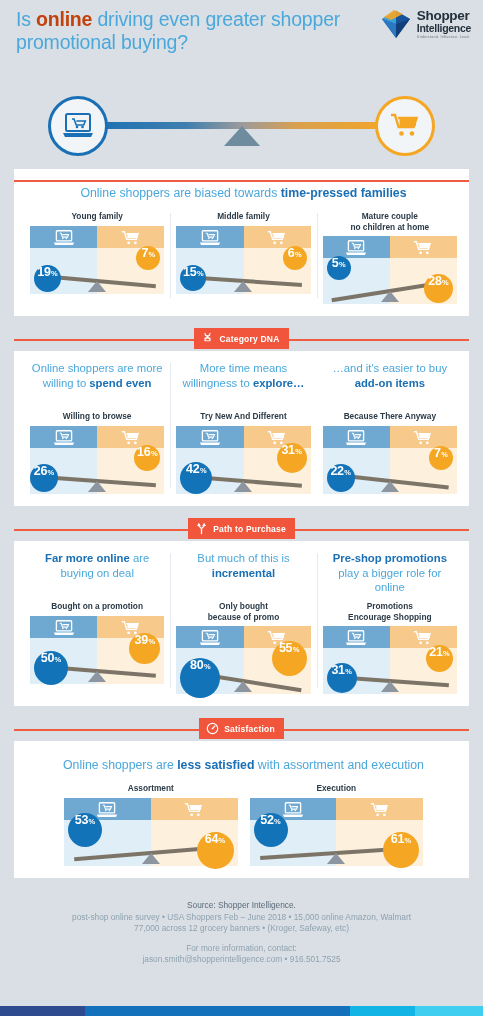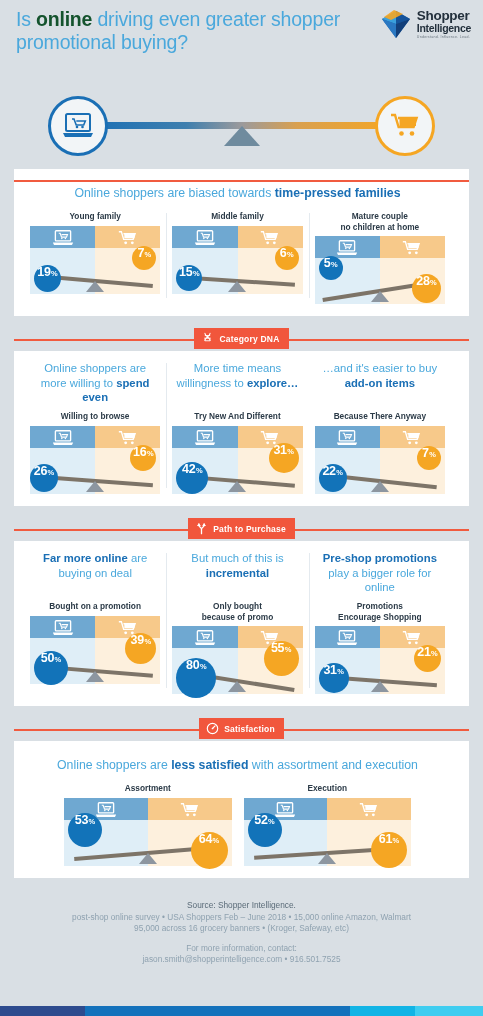--- a/index.html
+++ b/index.html
@@ -10,21 +10,21 @@
     overflow: hidden;
   }
   .page { position: relative; width: 483px; height: 1016px; background: #d9dfe4; }
 
   
   .header { position: relative; padding: 8px 14px 0 16px; height: 92px; }
   .title {
     font-size: 19.5px; line-height: 23px; color: #4aa8dc;
     font-weight: 400; letter-spacing: -0.2px; max-width: 330px;
   }
-  .title b { color: #14532d; font-weight: 700; }
+  .title b { color: #c2410c; font-weight: 700; }
   .subtitle { margin-top: 7px; font-size: 11.5px; color: #7fb9dd; letter-spacing: 0.1px; }
 
   .logo { position: absolute; right: 12px; top: 7px; display: flex; align-items: center; gap: 4px; }
   .logo-text { line-height: 1; }
   .logo-l1 { font-size: 13.5px; font-weight: 700; color: #23303c; letter-spacing: -0.3px; }
   .logo-l2 { font-size: 10.5px; font-weight: 700; color: #23303c; letter-spacing: -0.3px; margin-top: 1px;}
   .logo-l3 { font-size: 3.6px; color: #6c7781; letter-spacing: 0.25px; margin-top: 2px; }
 
   
   .hero { position: relative; height: 72px; margin: 0 0 6px 0; }
@@ -47,21 +47,21 @@
   
   .section { position: relative; margin: 0 14px 12px 14px; }
   .sec-rule { position: absolute; left: 0; right: 0; top: 11px; height: 2px; background: #f15b3f; }
   .badge-wrap { position: relative; text-align: center; height: 24px; z-index: 3; }
   .badge {
     display: inline-flex; align-items: center; gap: 5px;
     background: #f1563c; color: #fff; padding: 4px 9px 4px 7px;
     font-size: 8.5px; font-weight: 600; letter-spacing: 0.2px;
   }
   .badge svg { display: block; }
-  .panel { background: #fff; padding: 10px 18px 12px 10px; margin-top: -1px; }
+  .panel { background: #fff; padding: 10px 6px 12px 10px; margin-top: -1px; }
 
   .headline {
     text-align: center; font-size: 12.3px; color: #4aa8dc; font-weight: 400;
     line-height: 16px; margin: 6px 0 10px 0;
   }
   .headline b { color: #1a6fb5; font-weight: 700; }
 
   .cols { display: flex; gap: 0; }
   .col { flex: 1; padding: 0 6px; position: relative; }
   .col + .col::before {
@@ -676,21 +676,21 @@
               </div>
             </div>
           </div>
         </div>
       </div>
     </div>
 
   <div class="footer">
     <div class="src">Source: Shopper Intelligence.</div>
     <div class="src-l">post-shop online survey • USA Shoppers Feb – June 2018 • 15,000 online Amazon, Walmart</div>
-    <div class="src-l">95,000 across 16 grocery banners • (Kroger, Safeway, etc)</div>
+    <div class="src-l">77,000 across 12 grocery banners • (Kroger, Safeway, etc)</div>
     <div class="contact">
       <div>For more information, contact:</div>
       <div>jason.smith@shopperintelligence.com • 916.501.7525</div>
     </div>
   </div>
 
   <div class="bottombar" id="bottom-bar">
       <i style="background: rgb(45, 75, 142); width: 17.6%;"></i>
       <i style="background: rgb(19, 113, 187); width: 54.9%;"></i>
       <i style="background: rgb(18, 180, 229); width: 13.5%;"></i>

